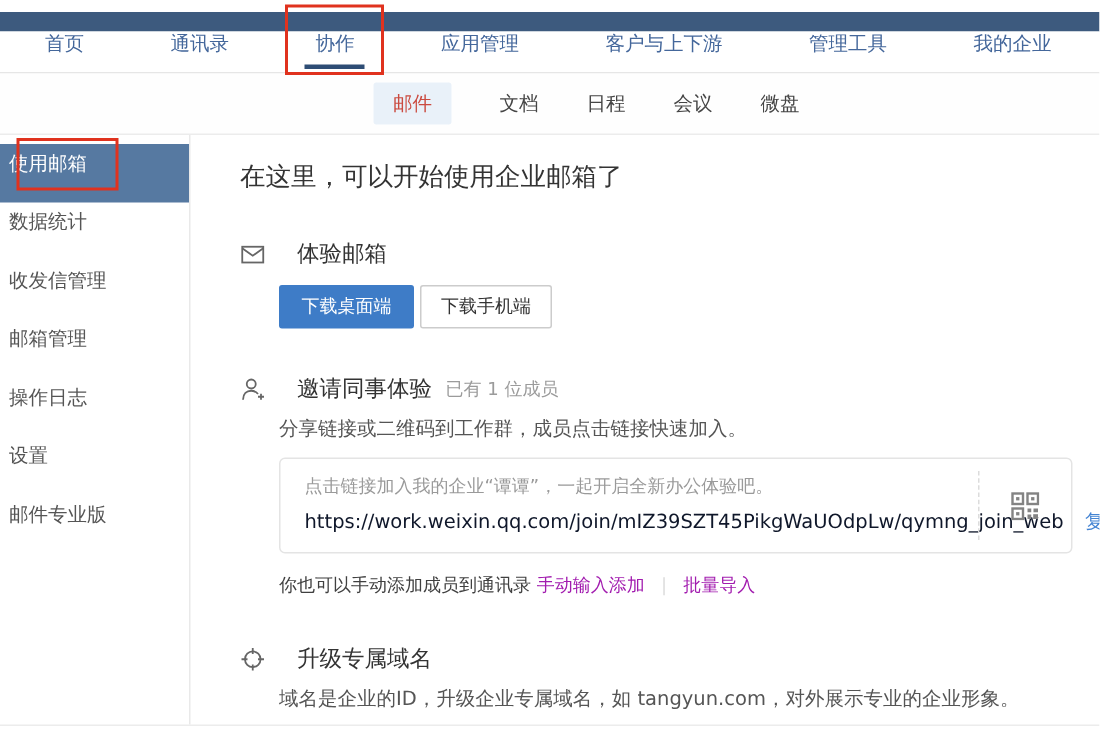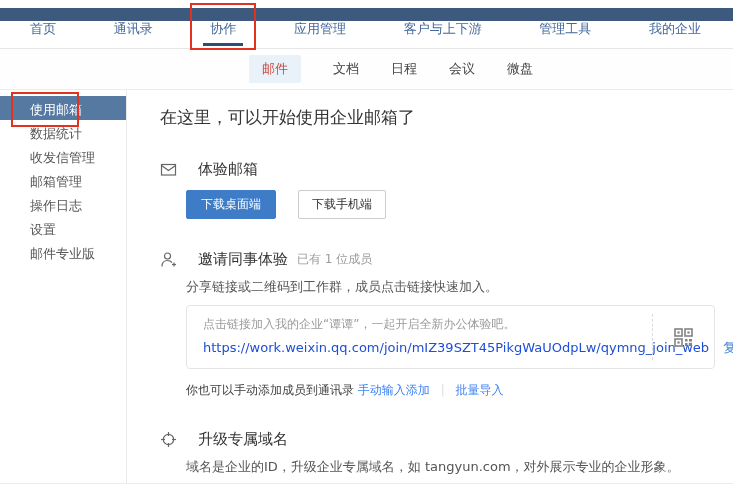--- a/index.html
+++ b/index.html
@@ -32,67 +32,67 @@
     height:41px; display:flex; align-items:center; gap:32px;
     padding-left:249px; border-bottom:1px solid #ececec; background:#fefefe;
   }
   .tab { font-size:13px; color:#454545; cursor:pointer; white-space:nowrap; }
   .tab.active { background:#e9f1f9; color:#cb4b40; padding:5px 13px; border-radius:2px; }
 
   
   .layout { display:flex; height:394px; border-bottom:1px solid #ececec; }
   .sidebar { width:127px; border-right:1px solid #e9e9e9; padding-top:6px; flex-shrink:0; }
   .side-item {
-    height:24px; line-height:28px; padding-left:30px; font-size:13px;
+    height:39px; line-height:28px; padding-left:6px; font-size:13px;
     color:#555; cursor:pointer; position:relative; white-space:nowrap;
   }
   .side-item.selected { background:#5679a1; color:#fff; }
   .side-annotation {
     position:absolute; left:11px; top:-4px; width:68px; height:35px;
     border:2px solid #e0321e; pointer-events:none;
   }
 
   .main { flex:1; padding:16px 12px 0 33px; }
   .page-title { font-size:17px; font-weight:400; color:#333; margin:0; }
 
   .section { margin-top:31px; }
   .section-head { display:flex; align-items:center; }
   .section-icon { width:17px; height:17px; flex-shrink:0; color:#555; }
   .section-title { font-size:15px; color:#333; margin-left:21px; }
   .member-count { font-size:12px; color:#9b9b9b; margin-left:9px; }
   .section-body { margin-left:26px; }
   .desc { font-size:13px; color:#555; margin-top:9px; line-height:1.4; }
 
-  .btn-row { margin-top:11px; display:flex; gap:22px; }
+  .btn-row { margin-top:11px; display:flex; gap:4px; }
   .btn-primary {
     background:#3e7cc7; color:#fff; font-size:12px; padding:5px 14px;
     border:1px solid #3e7cc7; border-radius:2px; cursor:pointer;
     font-family:inherit;
   }
   .btn-default {
     background:#fff; color:#333; font-size:12px; padding:5px 13px;
     border:1px solid #ccc; border-radius:2px; cursor:pointer; font-family:inherit;
   }
 
   .link-box {
     width:529px; border:1px solid #e4e4e4; border-radius:4px;
     margin-top:9px; display:flex;
   }
   .link-box-left { flex:1; padding:10px 0 11px 16px; min-width:0; }
   .share-text { font-size:12px; color:#9a9a9a; }
   .share-url-row { margin-top:6px; font-size:13px; color:#3c3c3c; white-space:nowrap; }
-  .share-url { color:#1d4ed8; }
+  .share-url { color:#0f172a; }
   .copy-link { color:#4484d3; margin-left:10px; cursor:pointer; }
   .link-box-right { width:62px; position:relative; display:flex; align-items:center; justify-content:center; flex-shrink:0; }
   .link-box-right::before { content:''; position:absolute; left:0; top:8px; bottom:8px; border-left:1px dashed #dcdcdc; }
   .qr-icon { width:19px; height:19px; color:#838383; cursor:pointer; }
 
   .note-row { margin-top:13px; font-size:12px; }
   .note-gray { color:#404040; }
-  .note-link { color:#3b82f6; cursor:pointer; }
+  .note-link { color:#a21caf; cursor:pointer; }
   .note-sep { color:#dcdcdc; margin:0 7px; }
 </style>
 </head>
 <body>
 
 <div class="topbar"></div>
 
 <nav class="nav">
   <span class="nav-item">首页</span>
   <span class="nav-item">通讯录</span>

